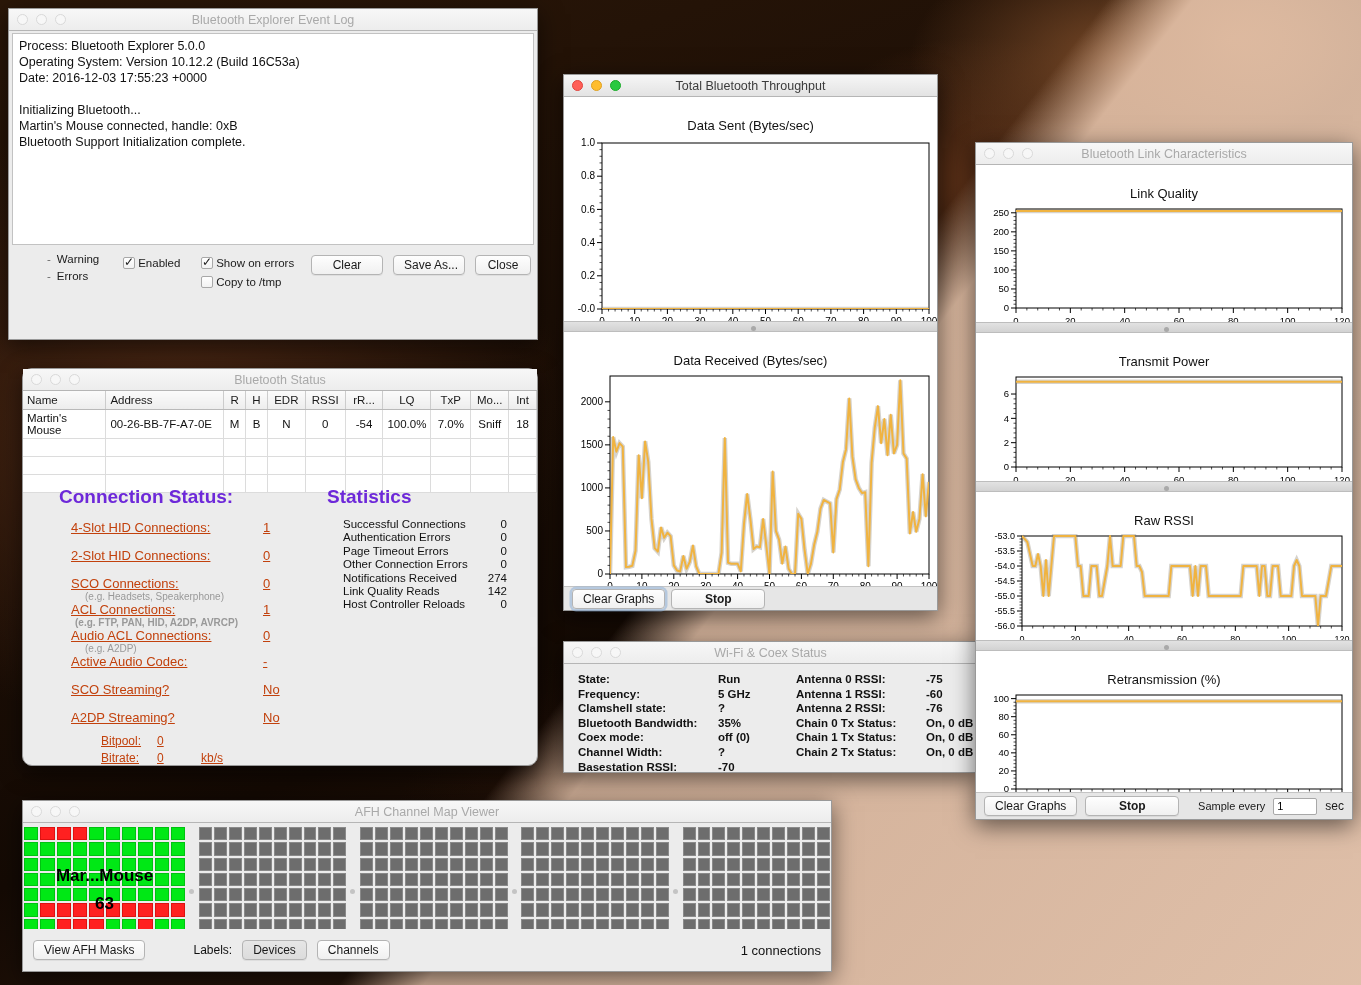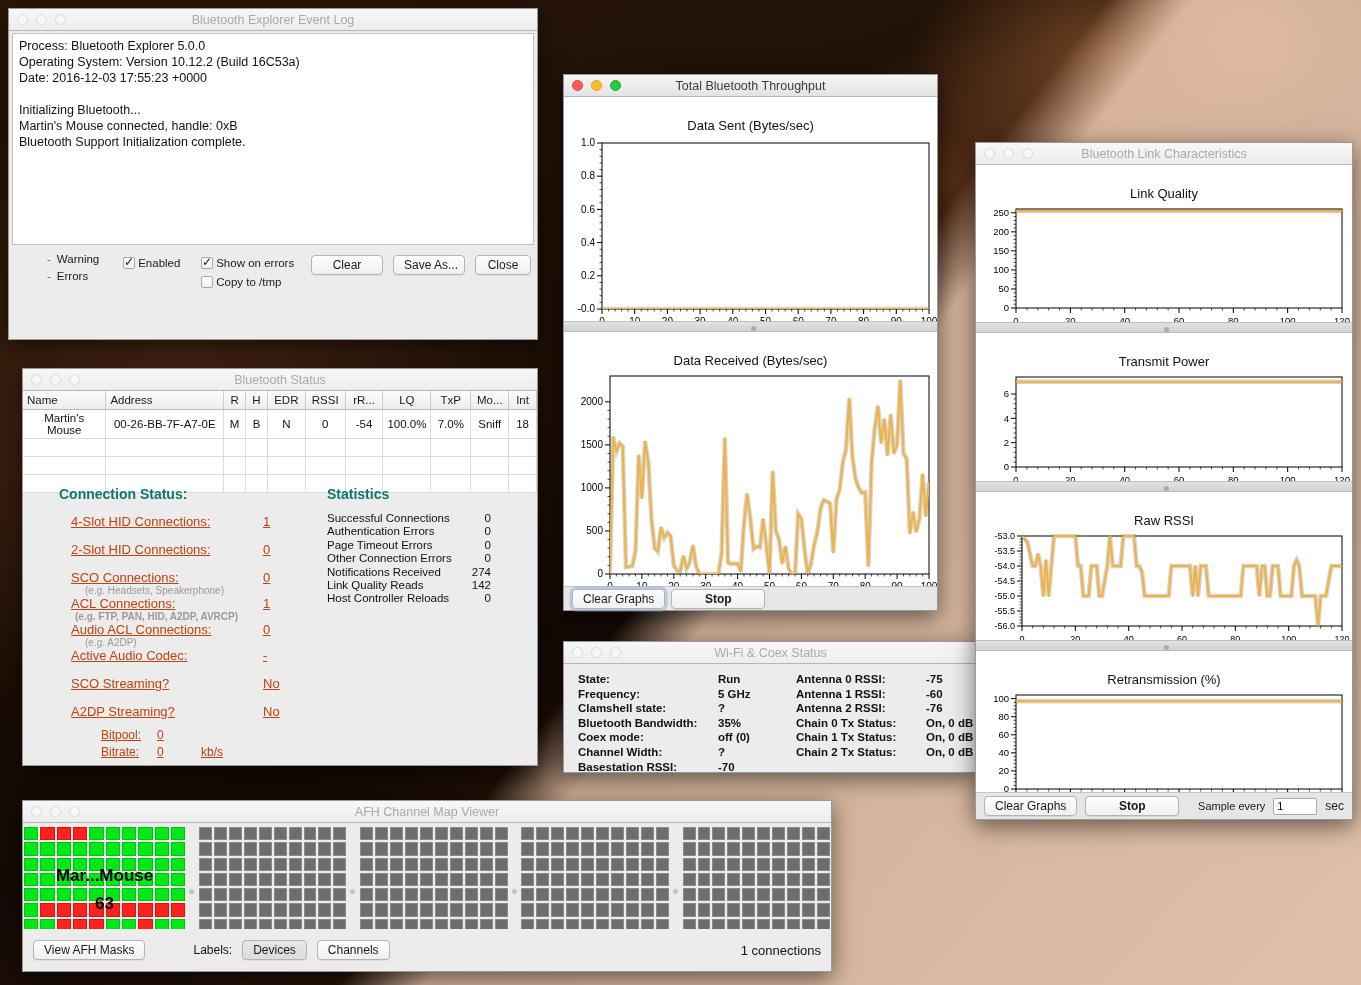--- a/index.html
+++ b/index.html
@@ -60,33 +60,33 @@
   #evlog .logbody { margin: 2px 3px 0 3px; height: 212px;
                     background: #fff; border: 1px solid #c2c2c2;
                     padding: 4px 6px; font-size: 12.5px; color: #111;
                     line-height: 16px; overflow: hidden; }
   #evlog .ctrls { position: absolute; left: 0; right: 0; bottom: 0;
                   height: 96px; }
   .sev { font-size: 11.5px; color: #1a1a1a; }
   .dash { color: #666; margin-right: 6px; }
 
   
-  #btstat { left: 22px; top: 368px; width: 516px; height: 398px; }
+  #btstat { left: 22px; top: 368px; width: 516px; height: 398px; border-radius: 10px; }
   table.bt { border-collapse: collapse; width: 100%; font-size: 11.5px; }
   table.bt th { background: linear-gradient(#fbfbfb,#ededed);
                 border-right: 1px solid #ccc; border-bottom: 1px solid #b9b9b9;
                 font-weight: normal; color: #1a1a1a; padding: 2px 4px;
                 text-align: left; height: 18px; }
   table.bt td { border-right: 1px solid #dcdcdc; border-bottom: 1px solid #dcdcdc;
                 padding: 2px 4px; height: 18px; background: #fff; color: #111;
-                text-align: center; }
+                text-align: left; }
   table.bt td.c, table.bt th.c { text-align: center; }
   .blue { color: #0a44c8; } .red { color: #cc1111; }
 
-  .sect { font-weight: bold; font-size: 14px; color: #0f766e; }
+  .sect { font-weight: bold; font-size: 19px; color: #6d28d9; }
   .row { display: flex; align-items: flex-end; font-size: 13px; color: #c2410c; text-decoration: underline; }
   .row .lbl { width: 192px; }
   .row .val { width: 26px; text-align: left; }
   .hint { font-size: 10px; color: #999; margin-left: 14px; }
   .strow { display: flex; font-size: 11.5px; color: #111; line-height: 13.4px; }
   .strow .lbl { width: 130px; }
   .strow .val { width: 34px; text-align: right; }
 
   
   #thru { left: 563px; top: 74px; width: 375px; height: 537px; }
@@ -309,21 +309,21 @@
       <div class="row" style="margin-left:42px; margin-top:3px; font-size:12px;">
         <span style="width:56px;">Bitrate:</span>
         <span style="width:44px;">0</span>
         <span>kb/s</span>
       </div>
     </div>
   </div>
 
   <div style="position:absolute; left:304px; top:117px; width:200px;">
     <div class="sect">Statistics</div>
-    <div style="margin-top:10px; ">
+    <div style="margin-top:10px; margin-left:16px;">
       <div class="strow">
         <span class="lbl">Successful Connections</span>
         <span class="val">0</span>
       </div>
       <div class="strow">
         <span class="lbl">Authentication Errors</span>
         <span class="val">0</span>
       </div>
       <div class="strow">
         <span class="lbl">Page Timeout Errors</span>

